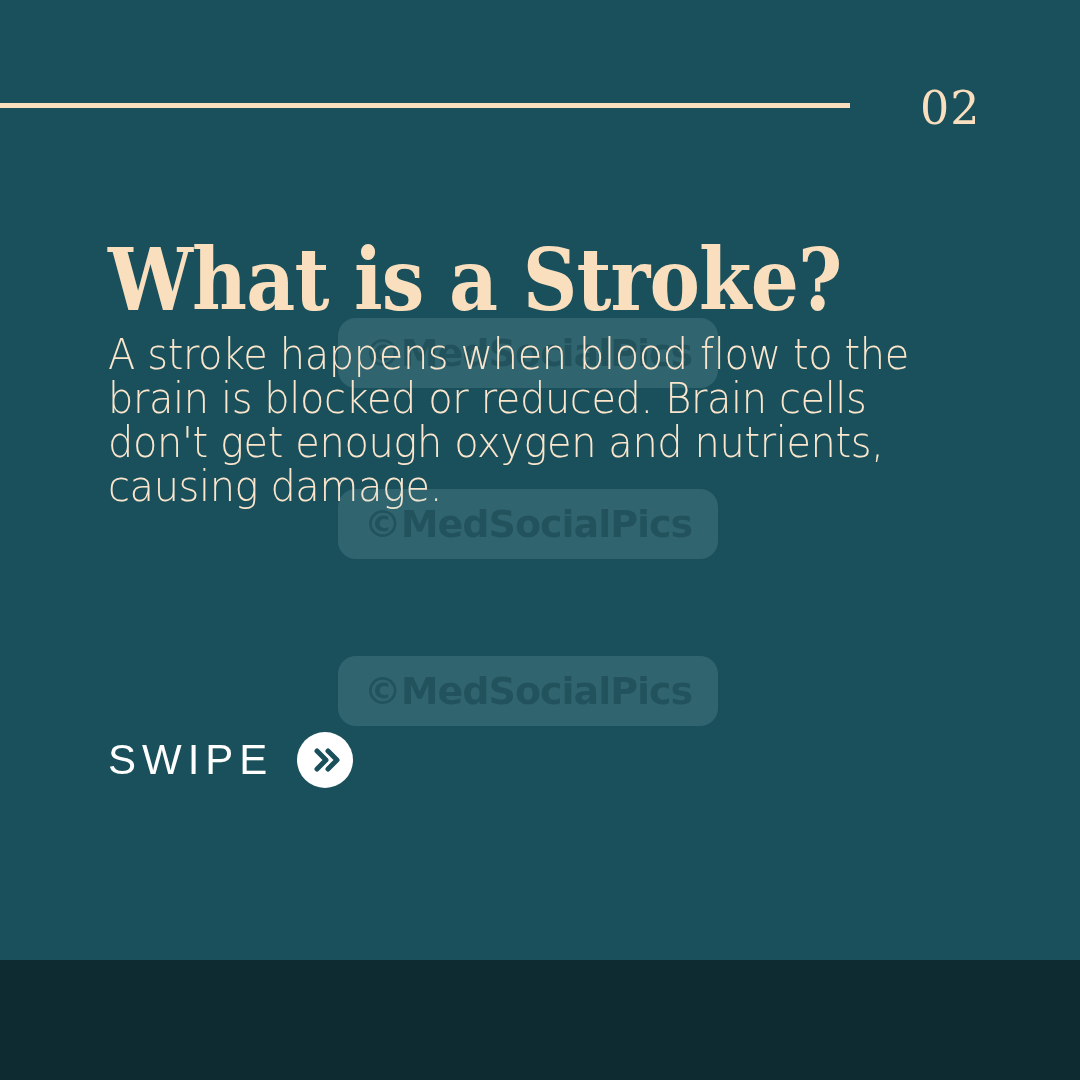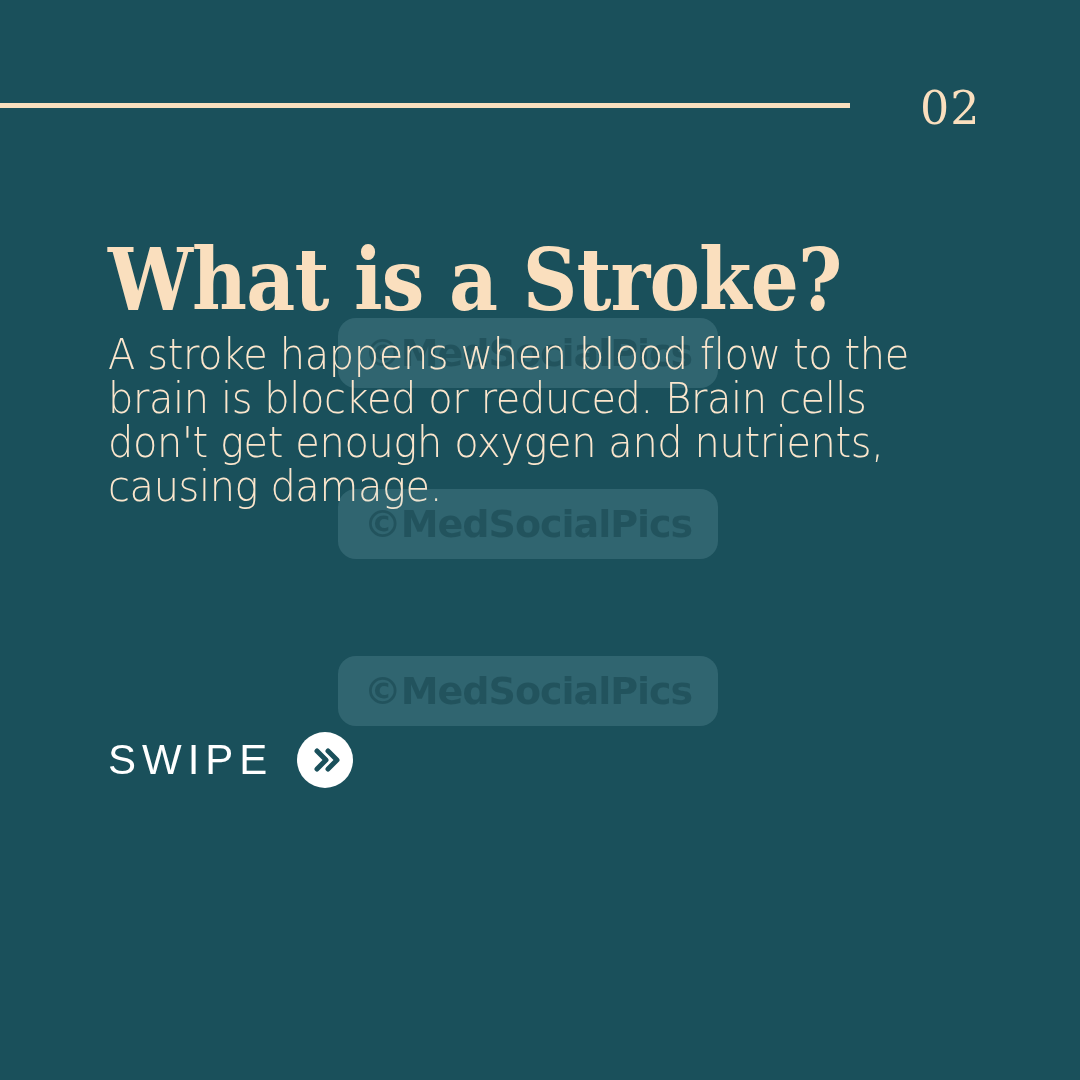--- a/index.html
+++ b/index.html
@@ -5,21 +5,21 @@
 <style>
   html, body {
     margin: 0;
     padding: 0;
     background: #0d2b31;
   }
 
   #slide {
     position: relative;
     width: 1080px;
-    height: 1080px;
+    height: 960px;
     overflow: hidden;
     background: #1a505b;
     font-family: "Liberation Sans", sans-serif;
     -webkit-font-smoothing: antialiased;
   }
 
   
   .header {
     position: absolute;
     left: 0;

